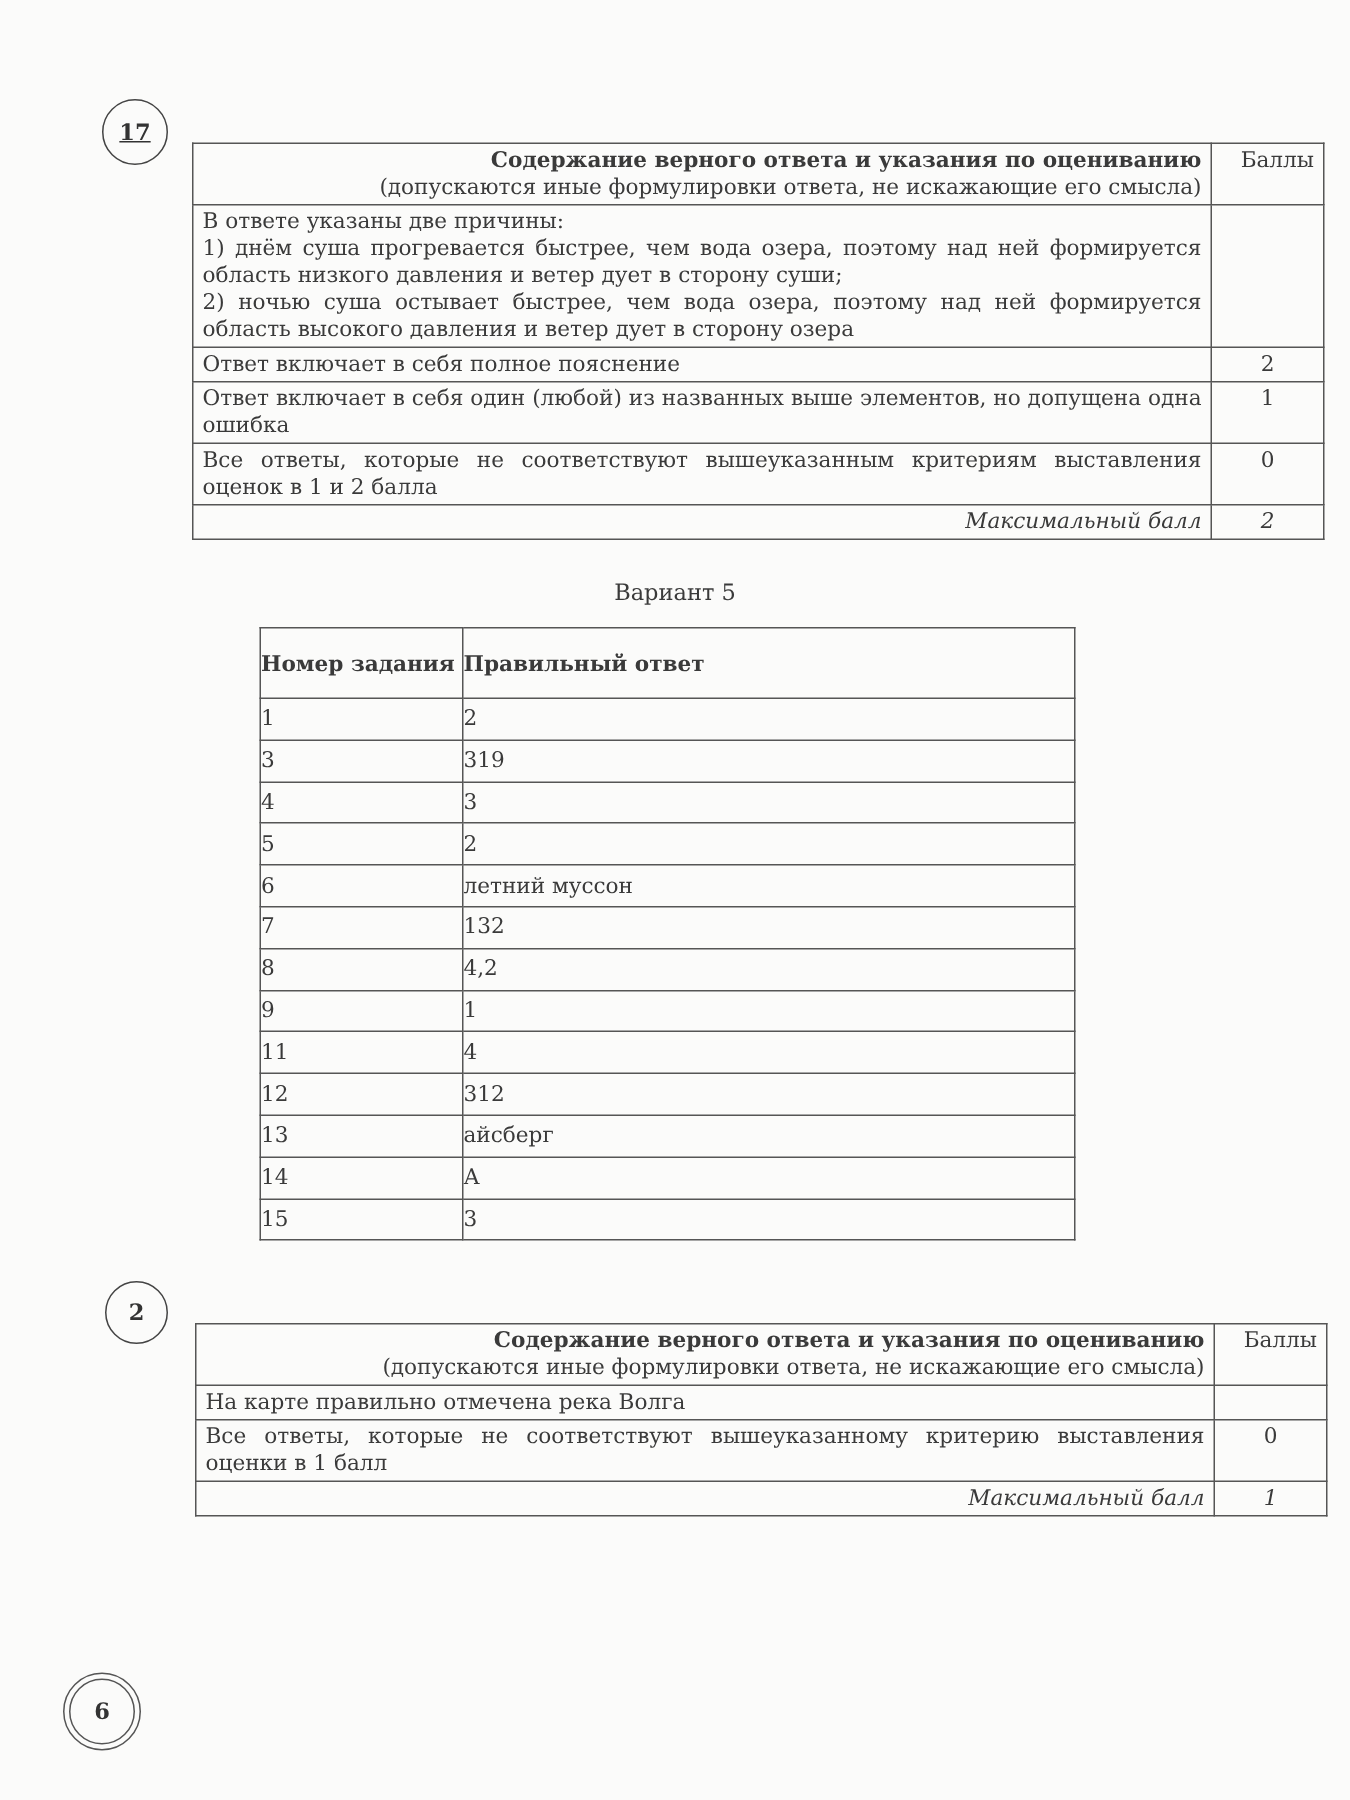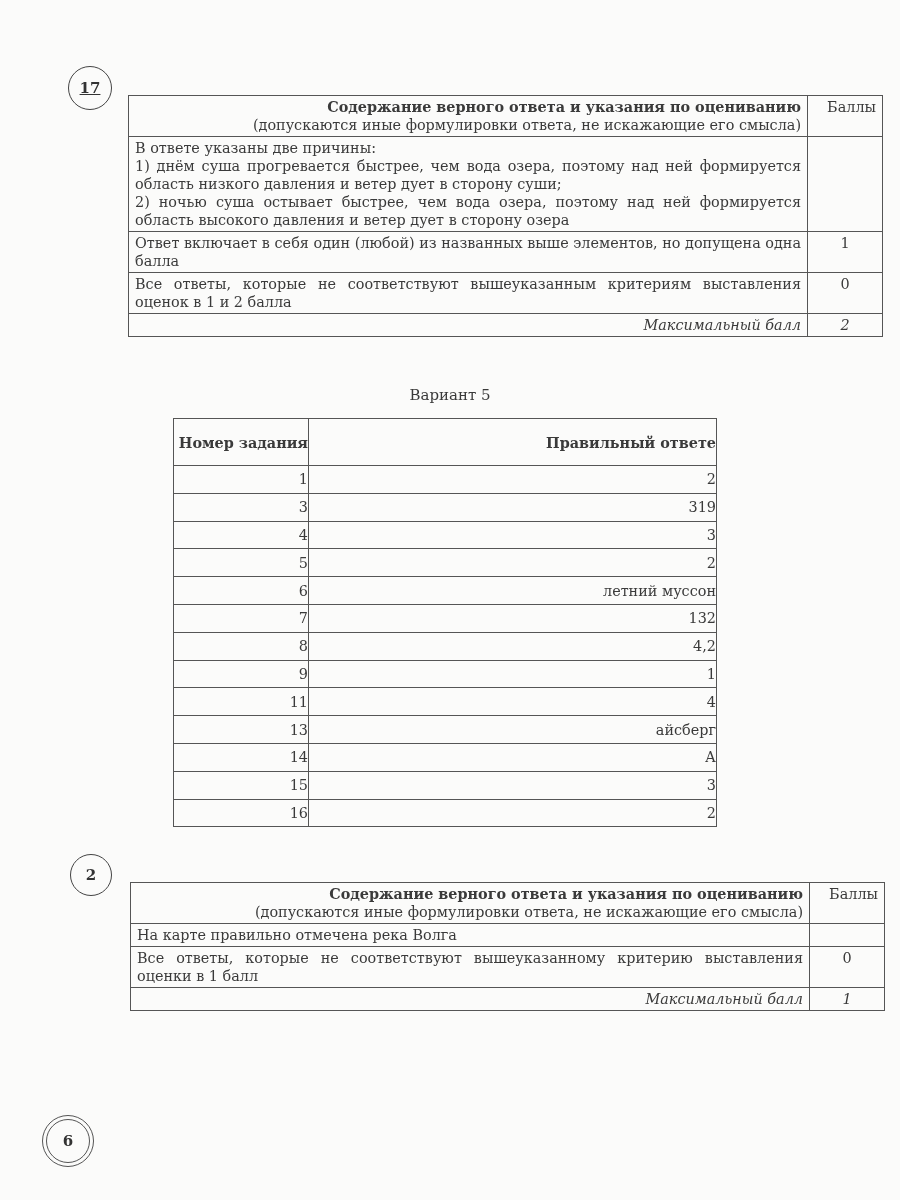--- a/index.html
+++ b/index.html
@@ -23,21 +23,21 @@
   .t17 { left: 128px; top: 95px; width: 755px; }
   .t2 { left: 130px; top: 882px; width: 755px; }
   .hdr-bold { font-weight: bold; }
   .just { text-align: justify; text-align-last: left; margin-left: 36px; }
   .score { text-align: center; width: 62px; }
   .maxrow td.label { text-align: right; font-style: italic; margin-top: 33px; }
   .maxrow td.val { text-align: center; font-style: italic; }
 
   .variant-title { position: absolute; left: 0; width: 900px; top: 386px; text-align: center; font-weight: normal; font-size: 15px; }
   table.ans { position: absolute; left: 173px; top: 418px; width: 544px; border-collapse: collapse; font-size: 14.4px; color: #3a3a3a; }
-  table.ans td, table.ans th { border: 1px solid #555; text-align: right; height: 26.8px; padding: 0; }
+  table.ans td, table.ans th { border: 1px solid #555; text-align: left; height: 26.8px; padding: 0; }
   table.ans th { font-weight: bold; height: 46px; line-height: 17px; }
   table.ans .num { width: 134px; }
 </style>
 </head>
 <body>
 
 <div class="circle q17">
     <span>17</span>
   </div>
 
@@ -52,41 +52,45 @@
   </tr>
   <tr>
     <td class="just">
       <div>В ответе указаны две причины:</div>
       <div>1) днём суша прогревается быстрее, чем вода озера, поэтому над ней формируется область низкого давления и ветер дует в сторону суши;</div>
       <div>2) ночью суша остывает быстрее, чем вода озера, поэтому над ней формируется область высокого давления и ветер дует в сторону озера</div>
     </td>
     <td class="score"></td>
   </tr>
   <tr>
-    <td class="just">Ответ включает в себя один (любой) из названных выше элементов, но допущена одна балла</td>
+    <td class="just">Ответ включает в себя полное пояснение</td>
+    <td class="score">2</td>
+  </tr>
+  <tr>
+    <td class="just">Ответ включает в себя один (любой) из названных выше элементов, но допущена одна ошибка</td>
     <td class="score">1</td>
   </tr>
   <tr>
     <td class="just">Все ответы, которые не соответствуют вышеуказанным критериям выставления оценок в 1 и 2 балла</td>
     <td class="score">0</td>
   </tr>
   <tr class="maxrow">
     <td class="label">Максимальный балл</td>
     <td class="val">2</td>
   </tr>
 </tbody>
   </table>
 
 <div class="variant-title">Вариант 5</div>
 
 <table class="ans">
   <tbody>
       <tr>
     <th class="num">Номер задания</th>
-    <th>Правильный ответе</th>
+    <th>Правильный ответ</th>
   </tr>
   </tbody>
     <tbody id="ans-body">
       <tr>
         <td>1</td>
         <td>2</td>
       </tr>
       <tr>
         <td>3</td>
         <td>319</td>
@@ -113,34 +117,34 @@
       </tr>
       <tr>
         <td>9</td>
         <td>1</td>
       </tr>
       <tr>
         <td>11</td>
         <td>4</td>
       </tr>
       <tr>
+        <td>12</td>
+        <td>312</td>
+      </tr>
+      <tr>
         <td>13</td>
         <td>айсберг</td>
       </tr>
       <tr>
         <td>14</td>
         <td>А</td>
       </tr>
       <tr>
         <td>15</td>
         <td>3</td>
-      </tr>
-      <tr>
-        <td>16</td>
-        <td>2</td>
       </tr>
     </tbody>
 </table>
 
 <div class="circle q2">
     <span>2</span>
   </div>
 
 <table class="crit t2">
   <tbody>

